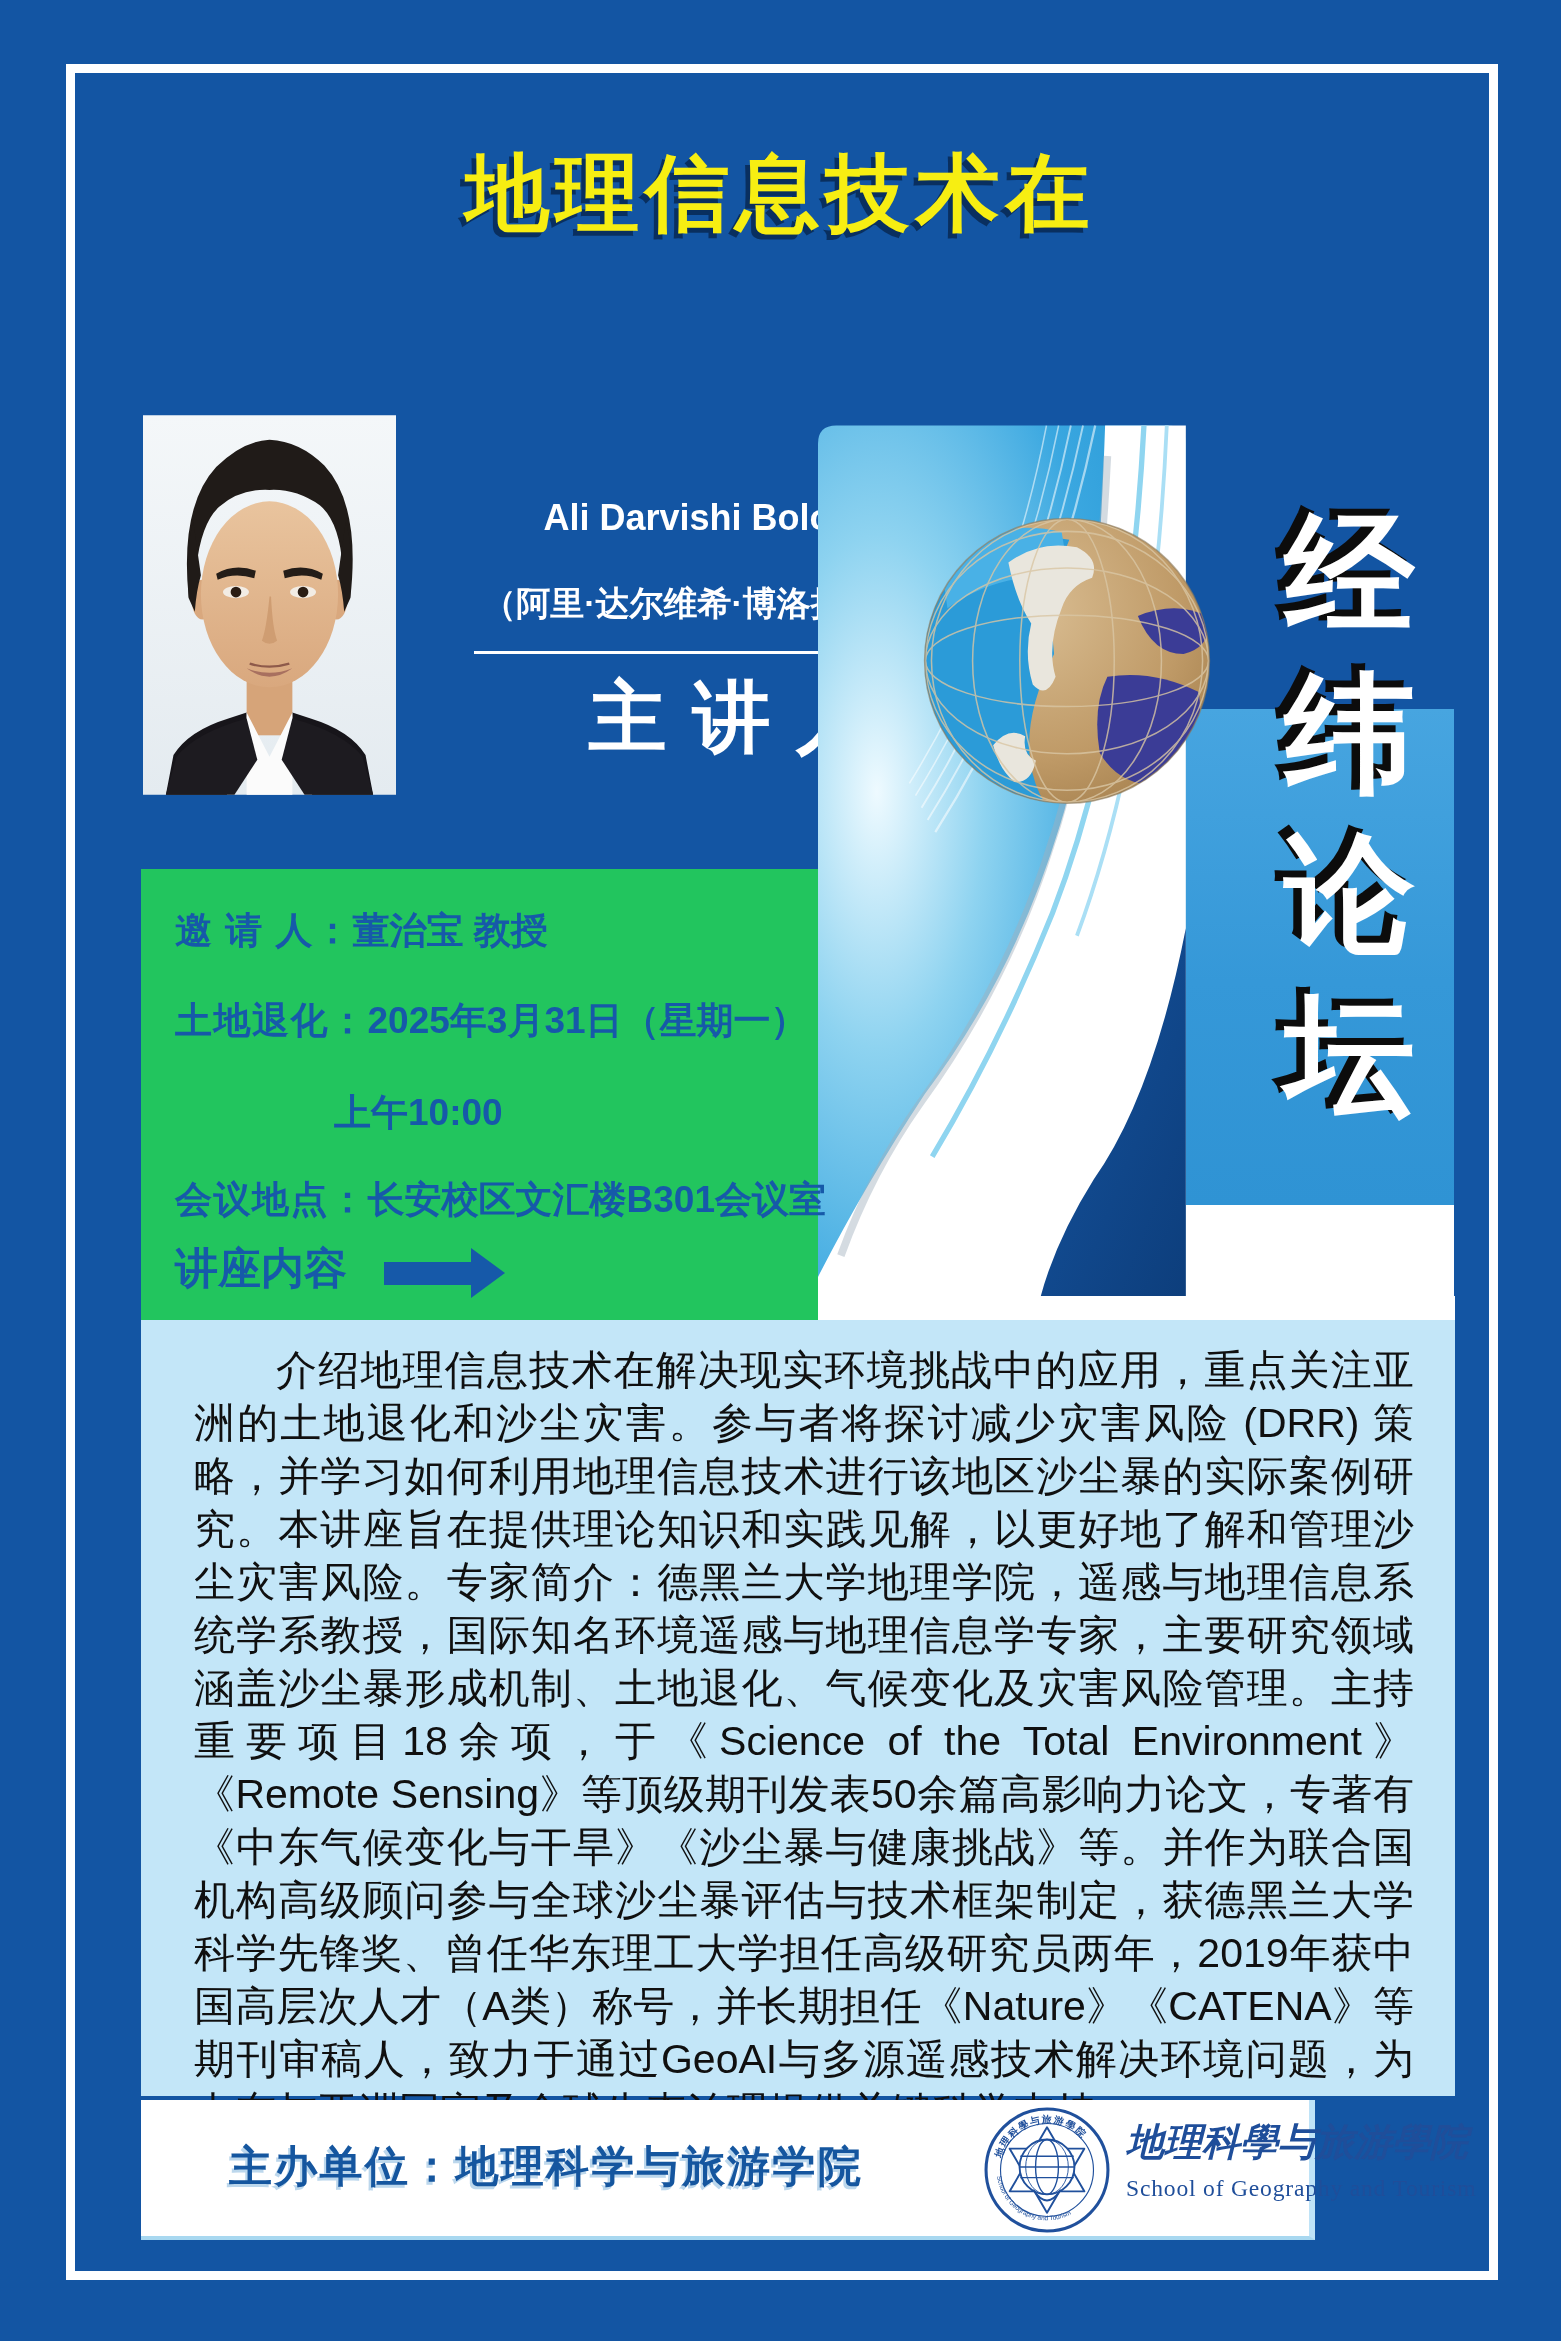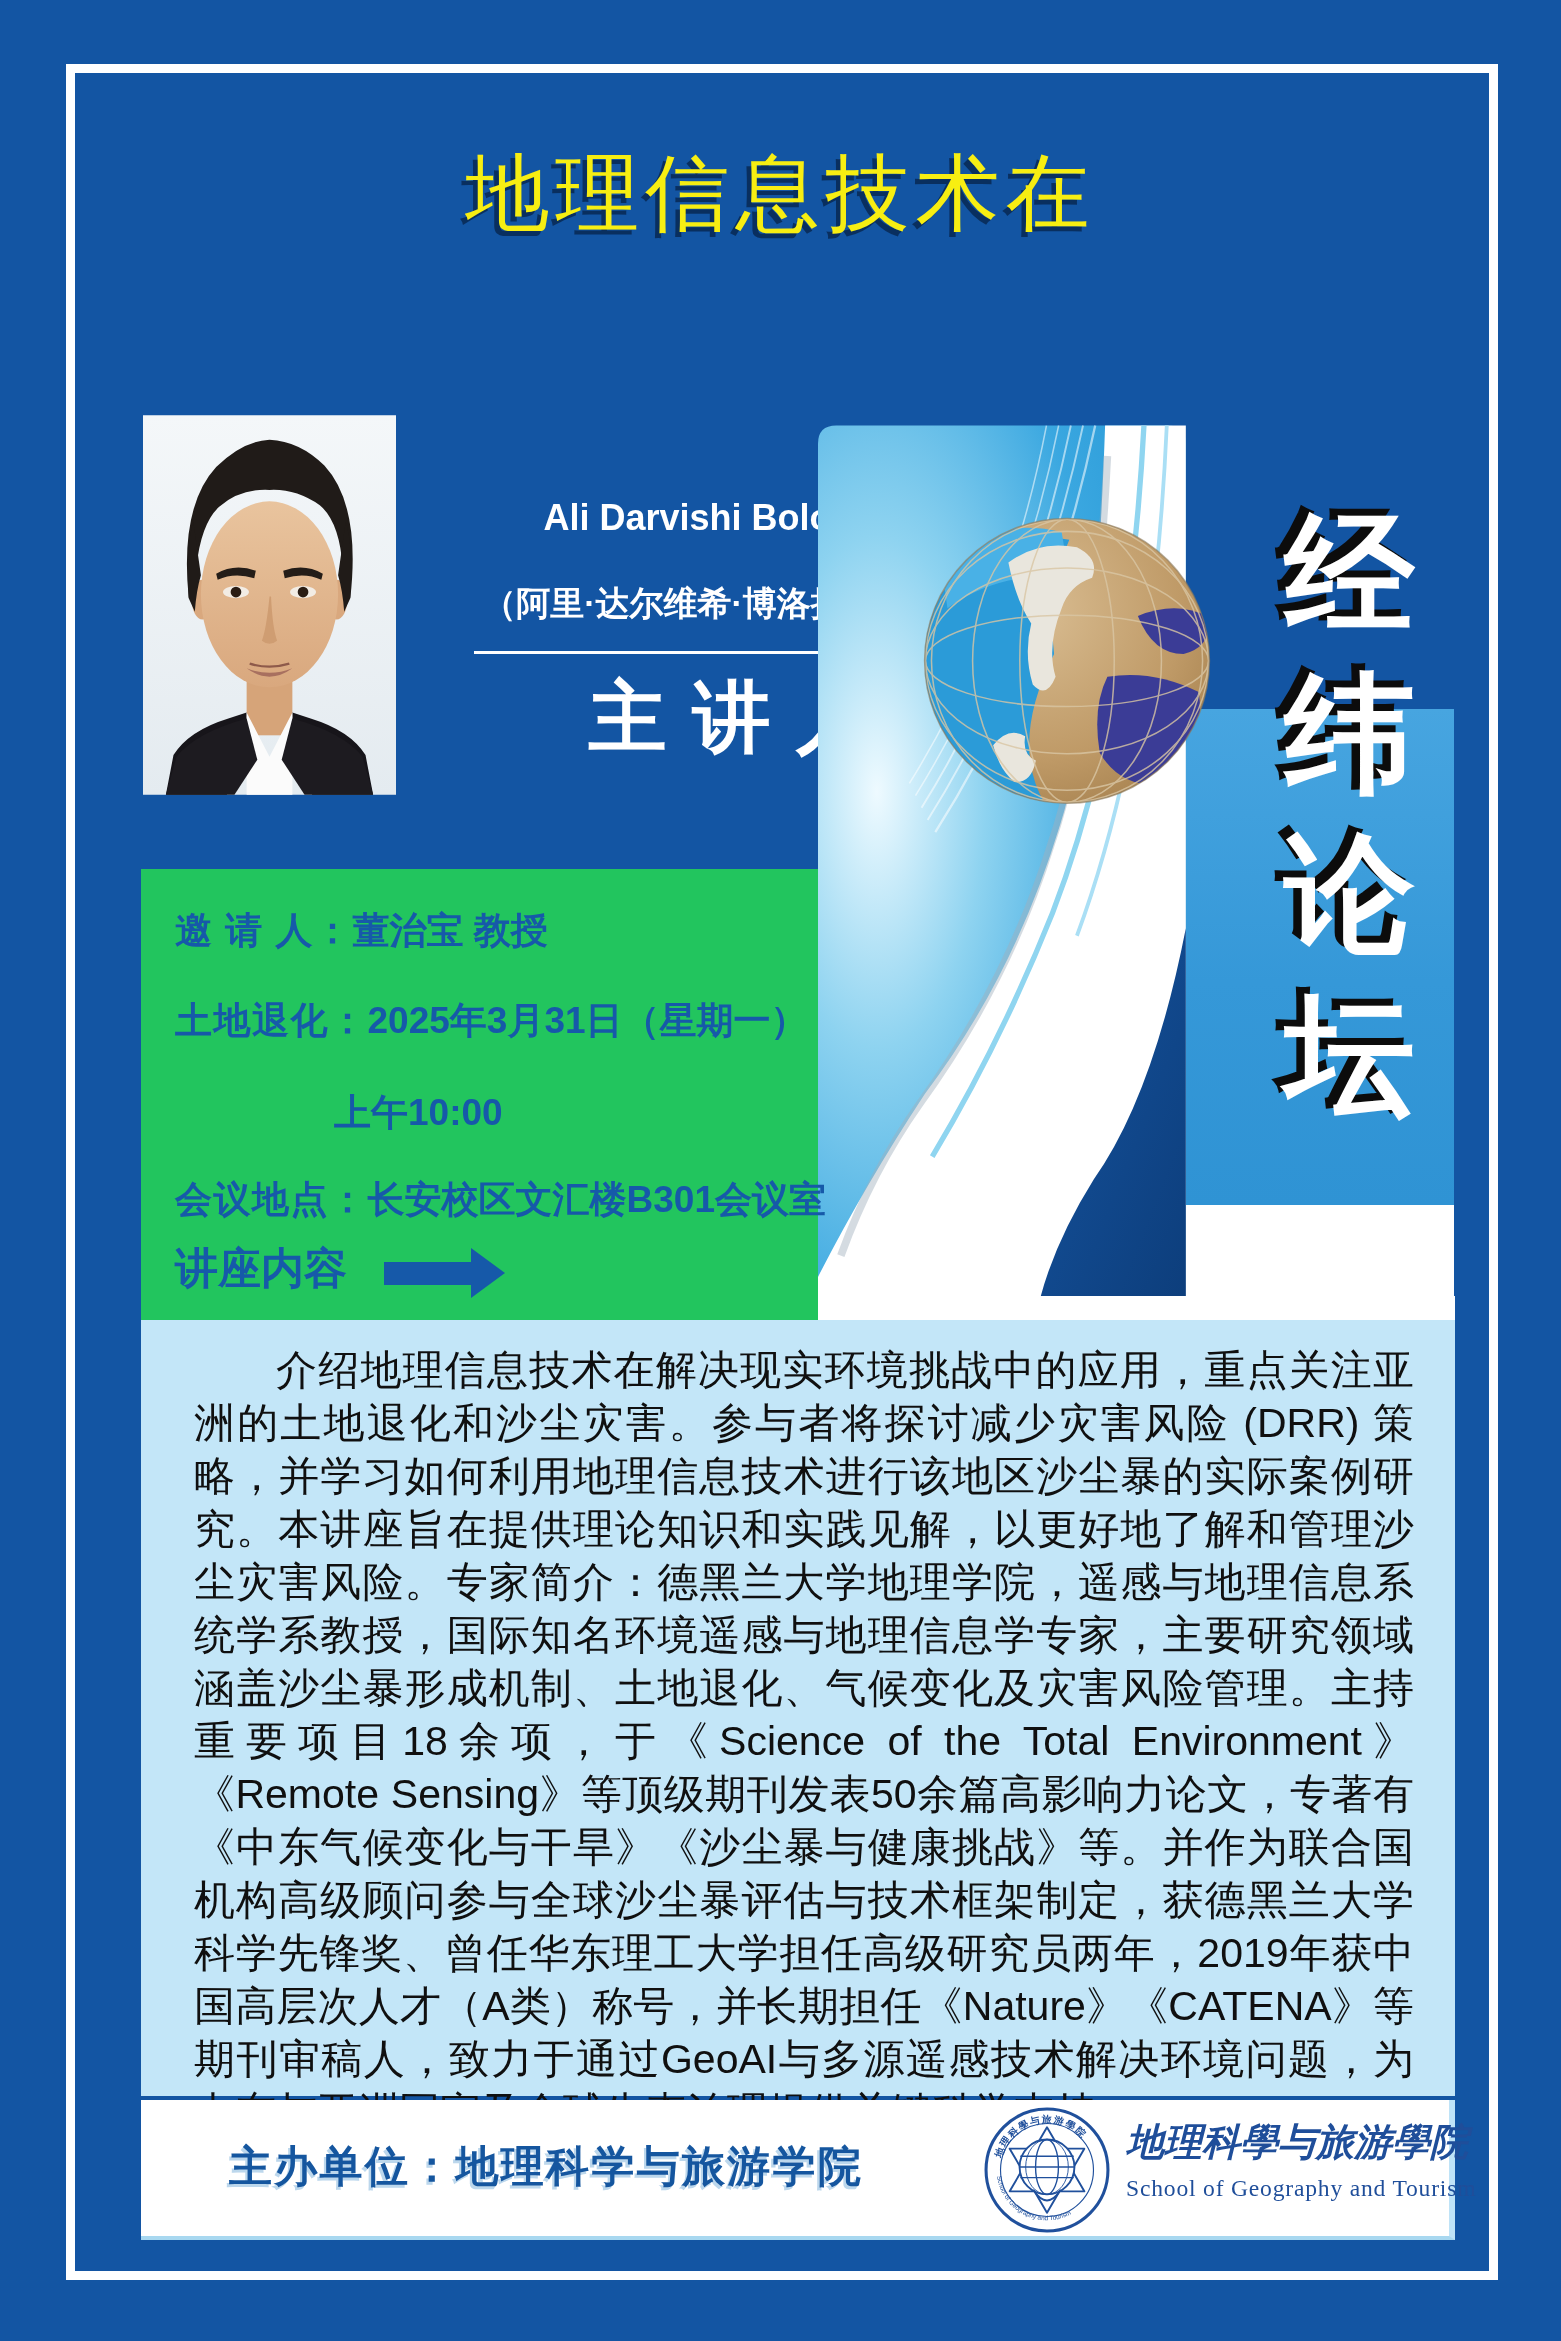--- a/index.html
+++ b/index.html
@@ -6,21 +6,21 @@
   *{box-sizing:border-box;}
   .poster{
     position:relative;width:1561px;height:2342px;overflow:hidden;
     background:#1355a3;
     font-family:"Liberation Sans","DejaVu Sans",sans-serif;
   }
   .abs{position:absolute;}
   
   .frame{left:66px;top:64px;width:1432px;height:2216px;border:9.1px solid #ffffff;}
   
-  .title-wrap{left:0;top:136px;width:1561px;text-align:center;color:#f7ee12;font-weight:normal;}
+  .title-wrap{left:0;top:136px;width:1561px;text-align:center;color:#f7ee12;font-weight:bold;}
   .title-l1{font-size:84px;letter-spacing:6.1px;line-height:114px;text-shadow:-4.6px 5.3px 0 rgba(8,38,78,.8);}
   .title-l2{font-size:92px;letter-spacing:4.6px;line-height:137px;text-shadow:-4.6px 6.1px 0 rgba(8,38,78,.8);}
   
   .photo{left:143px;top:415px;width:253px;height:380px;}
   .sp-name-en{left:457px;top:497px;width:549px;text-align:center;color:#fff;font-weight:bold;font-size:36px;}
   .sp-name-zh{left:442px;top:581px;width:579px;text-align:center;color:#fff;font-weight:bold;font-size:34px;}
   .sp-underline{left:474px;top:651px;width:512px;height:3px;background:#fff;}
   .sp-role{left:457px;top:666px;width:549px;text-align:center;color:#fff;font-weight:bold;font-size:78px;letter-spacing:26px;text-indent:26px;}
   
   .light-block{left:1186px;top:709px;width:268px;height:496px;background:linear-gradient(180deg,#47a5e0 0%,#3598d8 55%,#2f93d4 100%);z-index:1;}
@@ -37,21 +37,21 @@
   .row3{top:219px;padding-left:159px;}
   .row4{top:306px;}
   .row5{top:371px;font-size:43px;display:flex;align-items:flex-end;}
   .arrow{display:inline-flex;align-items:center;margin-left:37px;}
   .arrow .bar{width:87px;height:23px;background:#1659a9;}
   .arrow .tip{width:0;height:0;border-top:25px solid transparent;border-bottom:25px solid transparent;border-left:34px solid #1659a9;}
   
   .abstract-panel{left:141px;top:1320px;width:1314px;height:776px;background:#c3e6f8;z-index:2;}
   .abstract-text{position:absolute;left:53px;top:24.4px;width:1220px;font-size:41px;line-height:53px;color:#101010;text-align:justify;text-indent:2em;font-weight:500;}
   
-  .footer-band{left:141px;top:2100px;width:1314px;height:140px;background:#ffffff;border-right:6.1px solid #bfe3f7;border-bottom:4.6px solid #a8d8f0;z-index:2;}
+  .footer-band{left:141px;top:2100px;width:1174px;height:140px;background:#ffffff;border-right:6.1px solid #bfe3f7;border-bottom:4.6px solid #a8d8f0;z-index:2;}
   .organizer{position:absolute;left:88px;top:38px;white-space:nowrap;color:#15569f;font-weight:bold;font-size:43px;letter-spacing:2.3px;text-shadow:-2.3px 3px 0 #bcd7ec;}
   .seal{position:absolute;left:842px;top:6.1px;width:128px;height:128px;}
   .seal-zh{position:absolute;left:985px;top:17px;width:324px;text-align:center;color:#1f4e9a;font-family:"Liberation Serif","DejaVu Serif",serif;font-style:italic;font-weight:bold;font-size:38px;white-space:nowrap;}
   .seal-en{position:absolute;left:985px;top:75px;width:324px;text-align:center;color:#1f4e9a;font-family:"Liberation Serif","DejaVu Serif",serif;font-size:23.6px;white-space:nowrap;letter-spacing:0.8px;}
 </style>
 </head>
 <body>
 
 <div class="poster">
 

